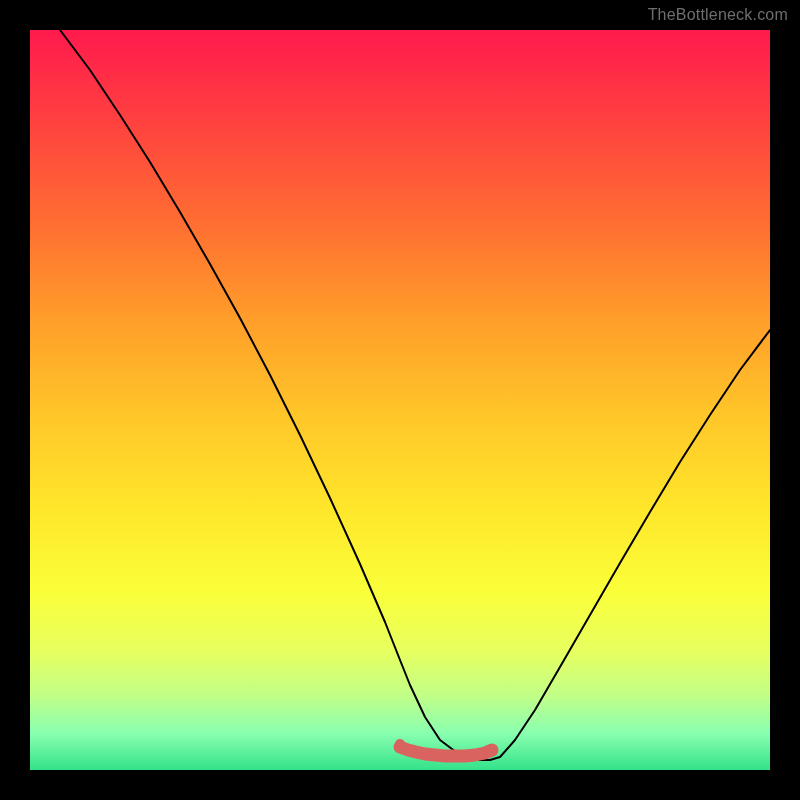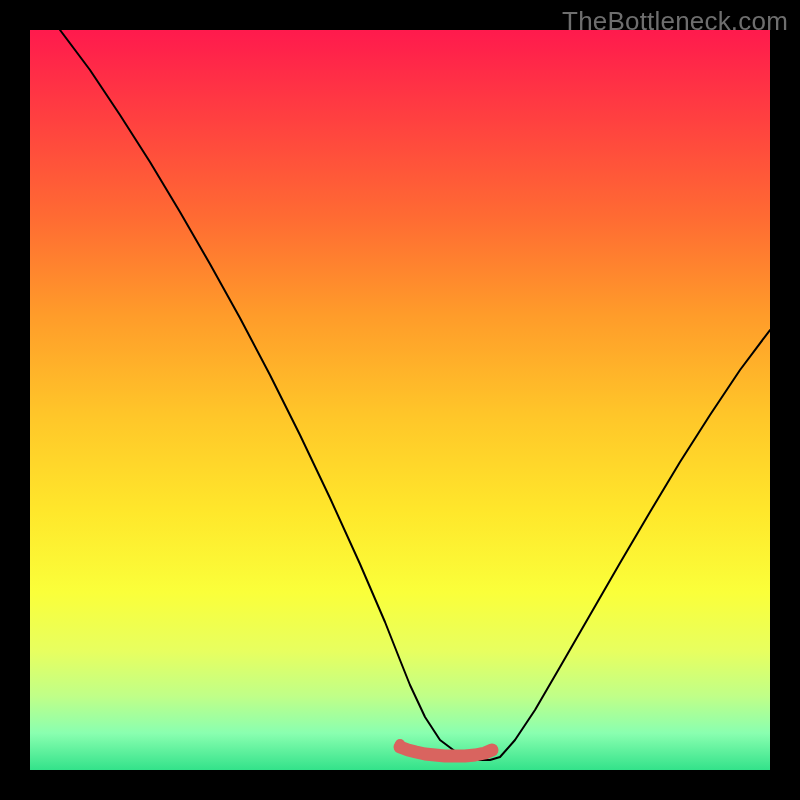--- a/index.html
+++ b/index.html
@@ -38,21 +38,21 @@
       #c0ff88 90%,
       #8affb0 95%,
       #33e28a 100%
     );
   }
   .watermark {
     position: absolute;
     top: 6px;
     right: 12px;
     color: #6e6e6e;
-    font-size: 26px;
+    font-size: 16px;
     font-weight: 500;
     letter-spacing: 0.2px;
     font-family: Arial, Helvetica, sans-serif;
   }
   svg.curve {
     position: absolute;
     left: 0;
     top: 0;
   }
 </style>

